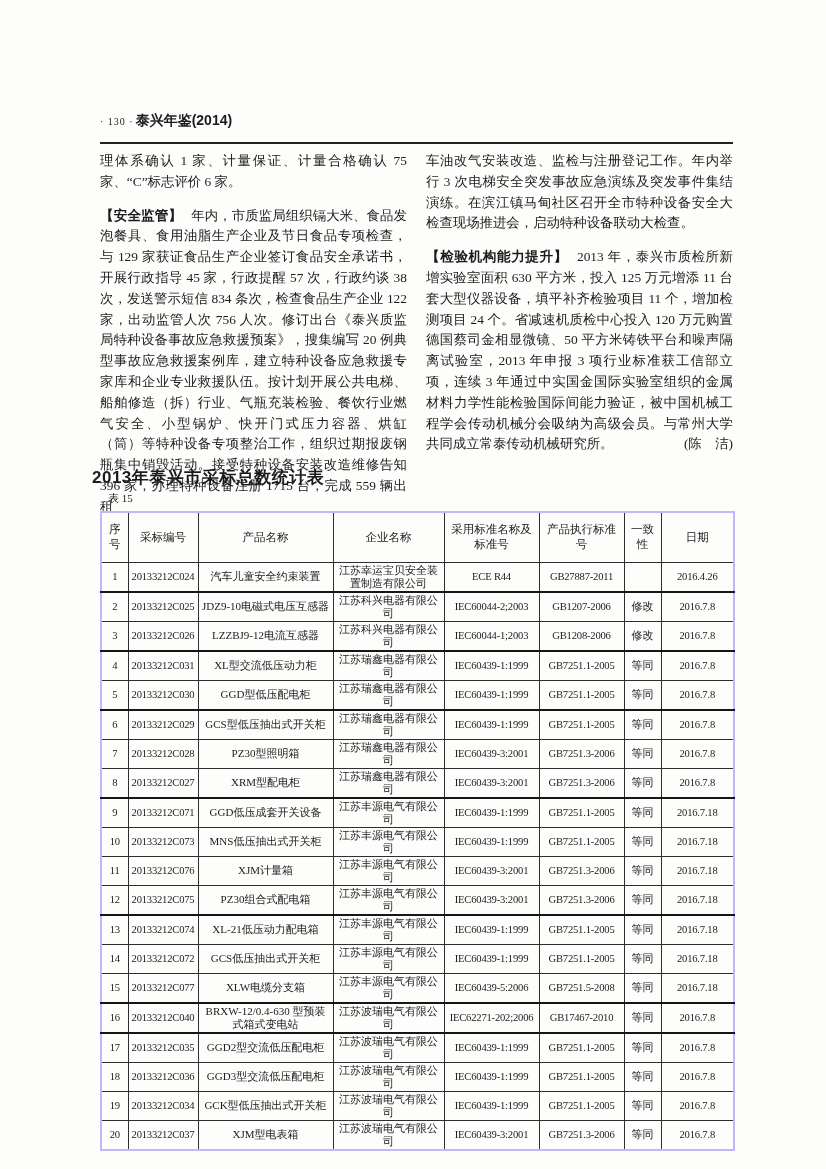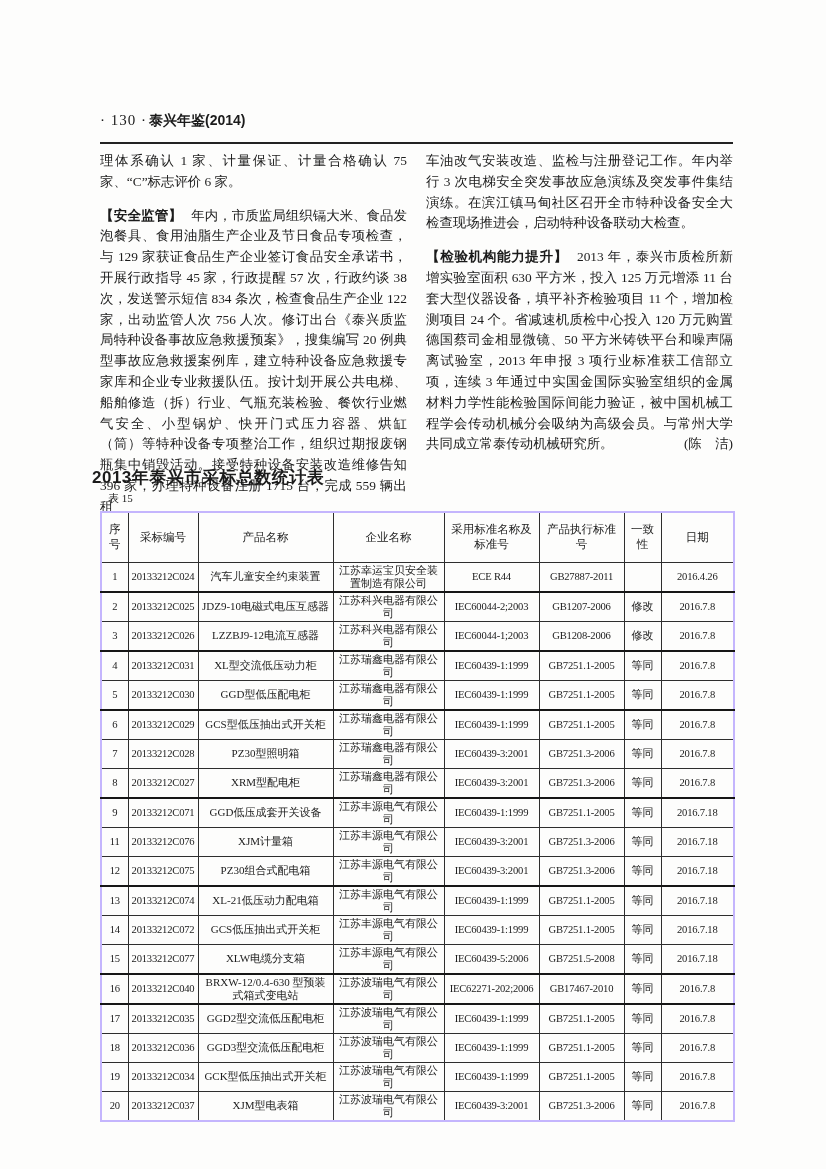--- a/index.html
+++ b/index.html
@@ -6,21 +6,21 @@
   html,body { width:826px; height:1169px; }
   body {
     background:#fdfdfc;
     position:relative;
     font-family:"Liberation Serif","DejaVu Serif",serif;
     color:#1b1b1b;
   }
   .page { position:absolute; inset:0; background:#fdfdfc; }
 
   .running-head { position:absolute; left:100px; top:112px; font-size:13px; white-space:nowrap; }
-  .running-head .marker { letter-spacing:1px; font-size:15px; }
+  .running-head .marker { letter-spacing:1px; font-size:10px; }
   .running-head .title {
     font-family:"Liberation Sans","DejaVu Sans",sans-serif;
     font-weight:bold; font-size:14px; margin-left:2px;
   }
   .head-rule { position:absolute; left:100px; top:142px; width:633px; height:2px; background:#222; }
 
   .columns { position:absolute; left:100px; top:151px; width:633px; display:flex; gap:19px; }
   .col { width:311px; font-size:13.4px; line-height:20.8px; text-align:justify; text-justify:inter-character; }
   .col p { margin-bottom:13px; }
   .sec-head {
@@ -183,20 +183,30 @@
           <td class="num">9</td>
           <td class="num">20133212C071</td>
           <td>GGD低压成套开关设备</td>
           <td>江苏丰源电气有限公司</td>
           <td class="num">IEC60439-1:1999</td>
           <td class="num">GB7251.1-2005</td>
           <td>等同</td>
           <td class="num">2016.7.18</td>
         </tr>
         <tr>
+          <td class="num">10</td>
+          <td class="num">20133212C073</td>
+          <td>MNS低压抽出式开关柜</td>
+          <td>江苏丰源电气有限公司</td>
+          <td class="num">IEC60439-1:1999</td>
+          <td class="num">GB7251.1-2005</td>
+          <td>等同</td>
+          <td class="num">2016.7.18</td>
+        </tr>
+        <tr>
           <td class="num">11</td>
           <td class="num">20133212C076</td>
           <td>XJM计量箱</td>
           <td>江苏丰源电气有限公司</td>
           <td class="num">IEC60439-3:2001</td>
           <td class="num">GB7251.3-2006</td>
           <td>等同</td>
           <td class="num">2016.7.18</td>
         </tr>
         <tr class="thick">

